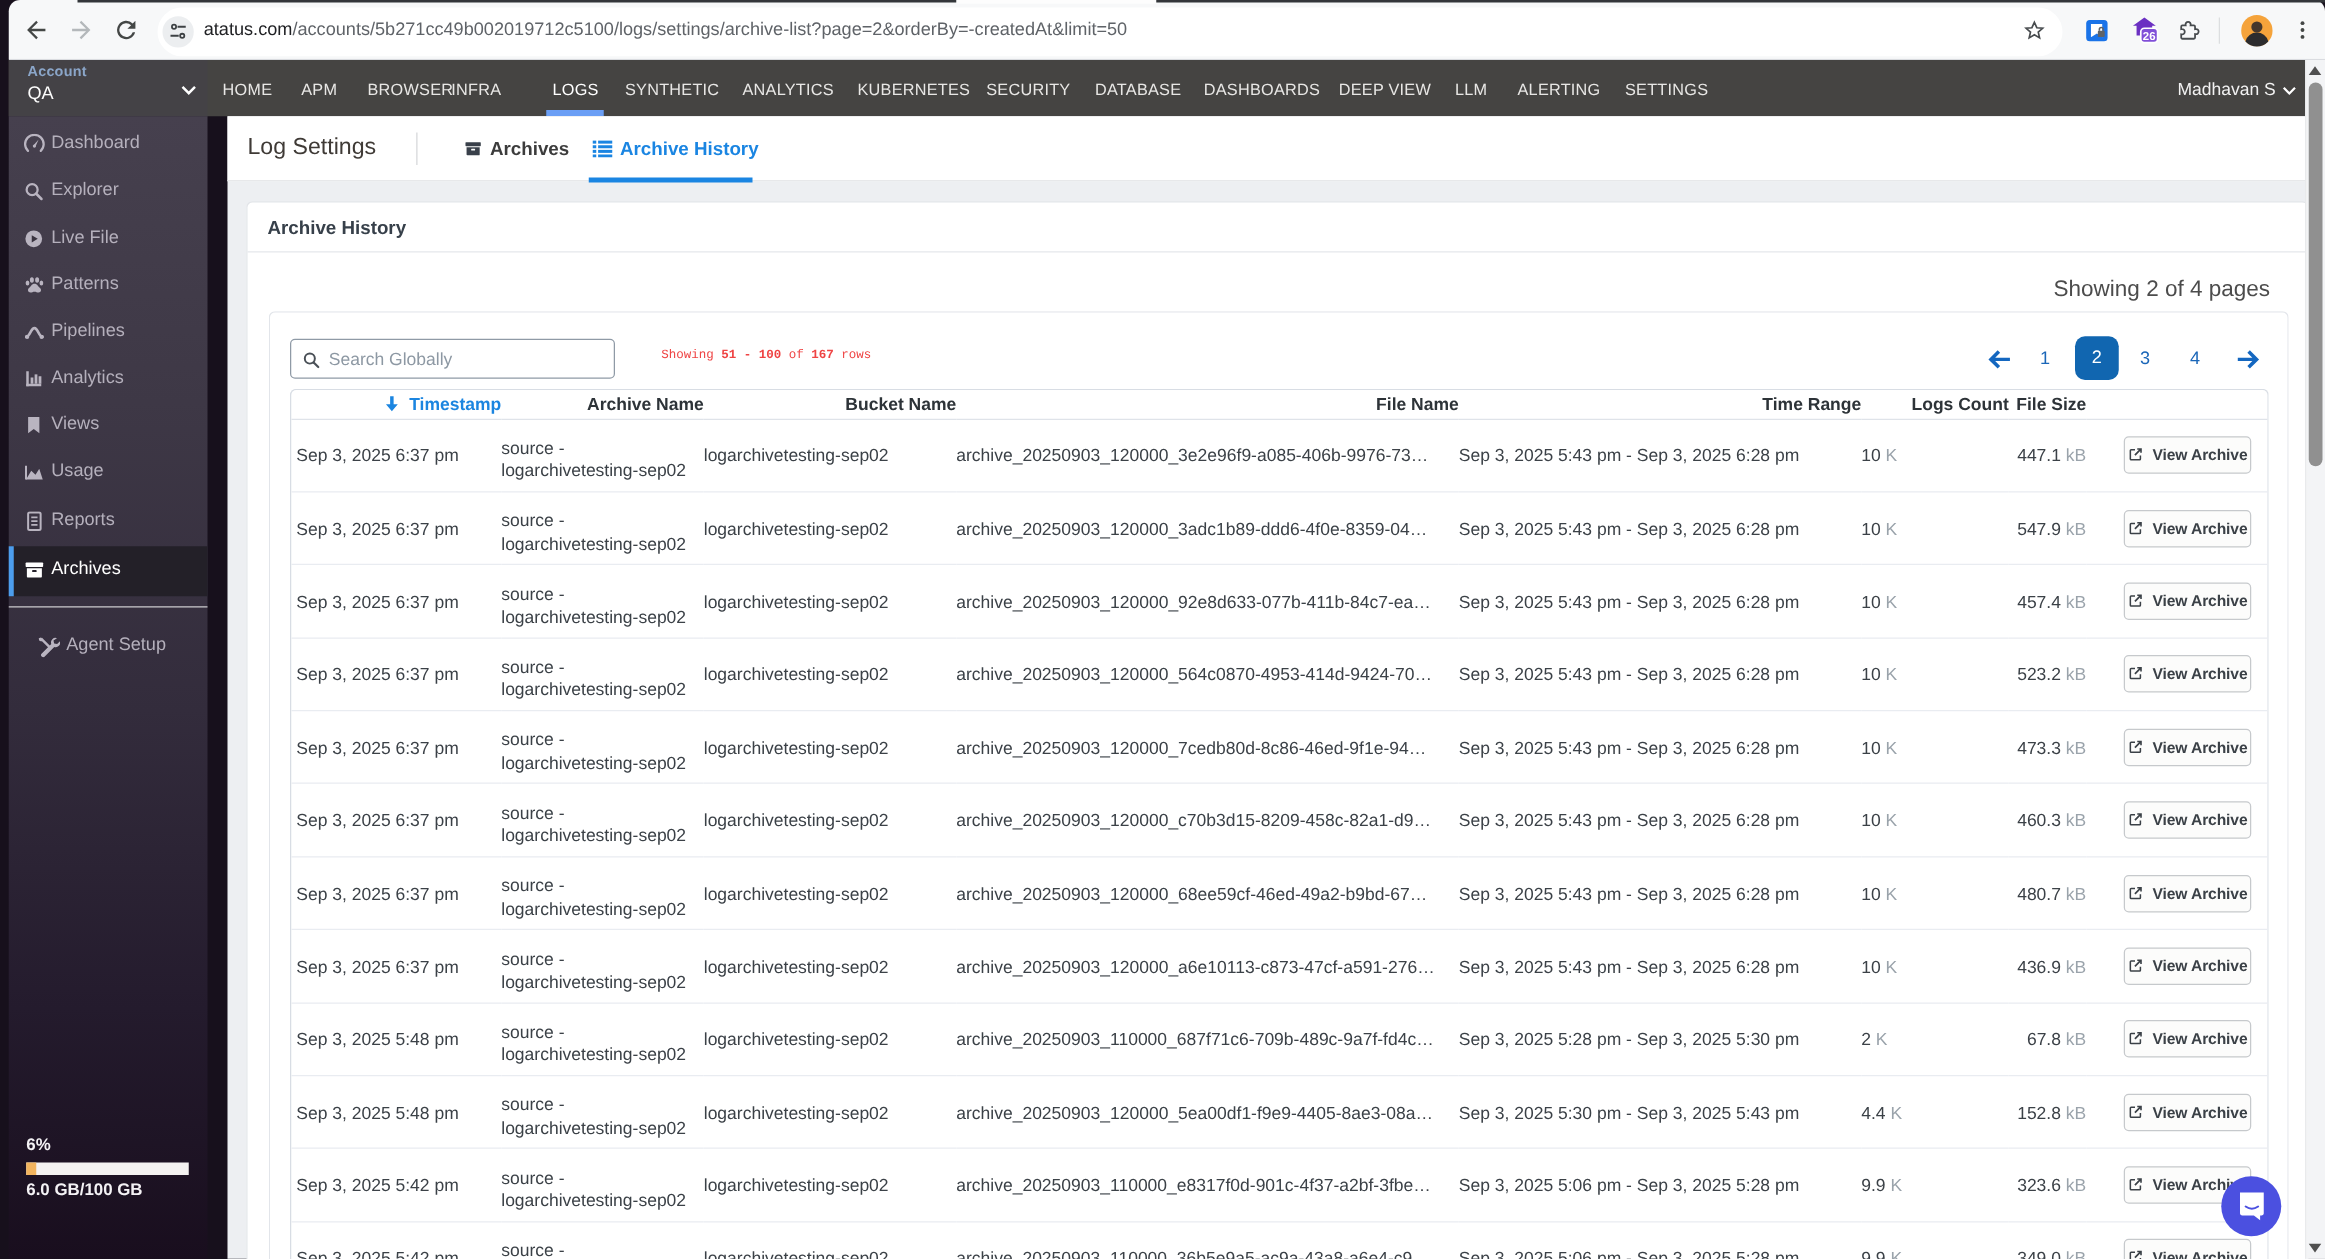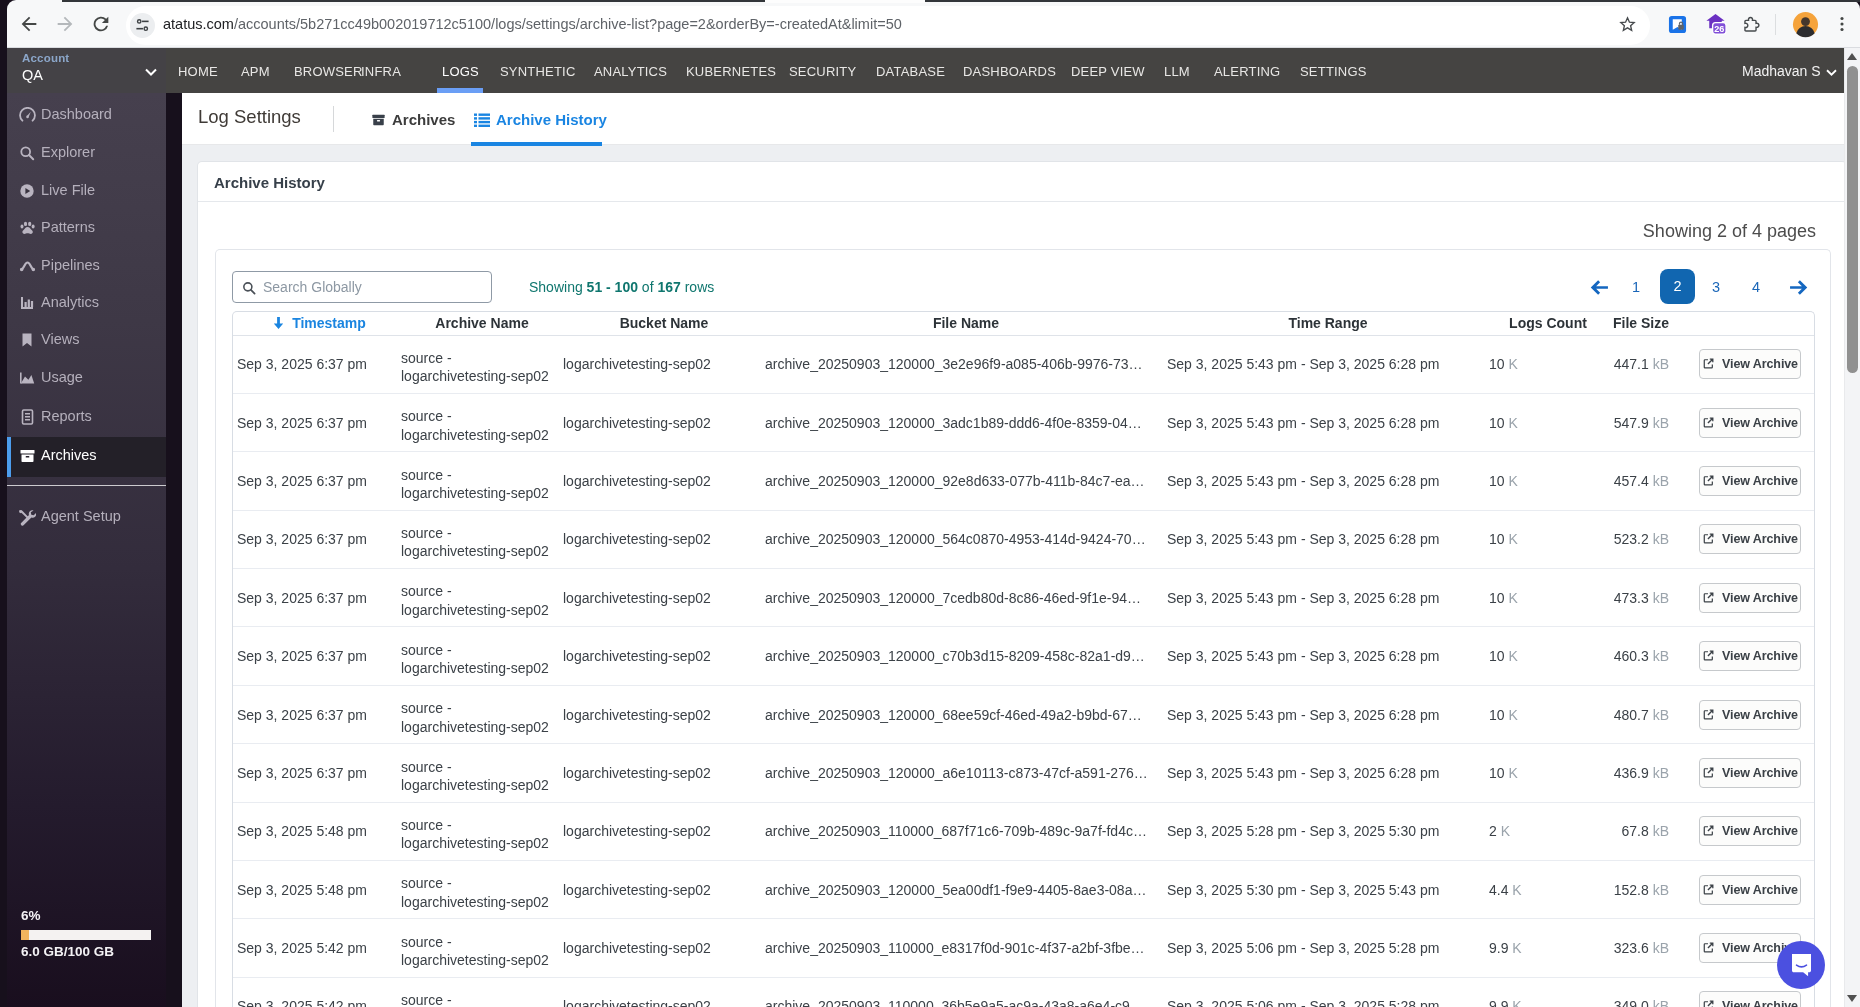--- a/index.html
+++ b/index.html
@@ -27,21 +27,21 @@
 
 
 #sidebar { position:absolute; left:7px; top:93px; width:159px; height:914px; background:linear-gradient(180deg,#46404e 0%,#3e3846 25%,#332c3c 52%,#241b2d 78%,#190e1e 100%); }
 .si { position:absolute; left:0; width:159px; height:38px; }
 .sic { position:absolute; left:11px; top:10px; width:18px; height:18px; text-align:center; }
 .sil { position:absolute; left:34px; top:9px; font-size:14.5px; color:#b5b0bc; }
 #siact { position:absolute; left:0; top:344px; width:159px; height:40px; background:#232028; border-left:4px solid #4c9ded; }
 #siact .sic { left:7px; top:11px; }
 #siact .sil { left:30px; top:10px; color:#fff; }
 #sisep { position:absolute; left:0; top:392px; width:159px; height:1px; background:rgba(255,255,255,.75); }
-#agent { position:absolute; left:0; top:406px; width:159px; height:38px; }
+#agent { position:absolute; left:12px; top:406px; width:159px; height:38px; }
 #usage { position:absolute; left:14px; top:815px; width:132px; color:#f4f2f5; font-size:13.5px; font-weight:700; }
 #ubar { margin-top:7px; margin-bottom:4px; width:130px; height:10px; background:#f4f2f1; }
 #ubar i { display:block; width:8px; height:10px; background:#f2b45e; }
 
 
 #main { position:absolute; left:182px; top:93px; width:1678px; height:914px; background:#edeff2; }
 #tabbar { position:absolute; left:0; top:0; width:1678px; height:52px; background:#fff; border-bottom:1px solid #e7e8ea; }
 #tabbar .title { position:absolute; left:16px; top:13px; font-size:18.5px; color:#3f3a36; font-weight:500; }
 #tabbar .vsep { position:absolute; left:151px; top:13px; width:1px; height:26px; background:#d6d8da; }
 .tab { position:absolute; top:0; height:52px; line-height:54px; font-size:15px; font-weight:700; color:#3c3c3c; }
@@ -51,28 +51,28 @@
 
 #card { position:absolute; left:15px; top:68px; width:1650px; height:850px; background:#fff; border:1px solid #e1e4e8; border-radius:5px 5px 0 0; border-bottom:none; }
 #card .chead { position:absolute; left:0; top:0; width:100%; height:40px; border-bottom:1px solid #e5e8ec; }
 #card .chead span { position:absolute; left:16px; top:12px; font-size:15px; font-weight:700; color:#37404a; }
 #pages { position:absolute; right:30px; top:59px; font-size:18px; color:#4c4c4c; }
 
 #panel { position:absolute; left:17px; top:87px; width:1616px; height:765px; background:#fff; border:1px solid #e2e5ea; border-radius:5px; border-bottom:none; }
 #searchbox { position:absolute; left:16px; top:21px; width:260px; height:32px; border:1px solid #8f9aa6; border-radius:4px; }
 #searchbox svg { position:absolute; left:9px; top:9px; }
 #searchbox .ph { position:absolute; left:30px; top:7px; font-size:14px; color:#8d98a3; }
-#rowsinfo { position:absolute; left:313px; top:29px; font-size:14px; color:#0f766e; }
+#rowsinfo { position:absolute; left:313px; top:29px; font-size:10px; color:#ef4444;font-family:Liberation Mono, monospace; }
 .pgn { position:absolute; top:0; font-size:14.5px; color:#1a66b8; }
 #pgact { position:absolute; left:1444px; top:19px; width:35px; height:35px; background:#1166b0; border-radius:8px; color:#fff; text-align:center; line-height:35px; font-size:14.5px; }
 .parr { position:absolute; top:0; }
 
 #tablebox { position:absolute; left:16px; top:61px; width:1583px; height:704px; border:1px solid #d8dde4; border-radius:5px; border-bottom:none; overflow:hidden; }
 table { border-collapse:collapse; table-layout:fixed; width:1583px; }
-th { height:23px; border-bottom:1px solid #dfe3e9; font-size:14px; font-weight:700; color:#2d3338; text-align:center; vertical-align:middle; white-space:nowrap; }
+th { height:23px; border-bottom:1px solid #dfe3e9; font-size:14px; font-weight:700; color:#2d3338; text-align:right; vertical-align:middle; white-space:nowrap; }
 td { height:58.4px; border-bottom:1px solid #e9ecf1; font-size:14px; color:#3b4147; vertical-align:middle; white-space:nowrap; overflow:hidden; }
 .c1 { padding-left:4px; }
 th.c1 { color:#1b85e0; }
 th.c1 svg { vertical-align:-2px; margin-right:7px; }
 .two { line-height:18.4px; position:relative; top:3px; }
 .unit { color:#9aa3ab; }
 .c7 { text-align:right; }
 th.c7 { text-align:left; padding-left:6px; }
 .vbtn { display:inline-block; margin-left:30px; width:102px; height:30px; border:1px solid #c6c9cc; border-radius:4px; background:#fcfcfb; font-size:12.5px; font-weight:700; letter-spacing:-0.1px; color:#3b4147; text-align:center; line-height:28px; }
 .vbtn .elk { vertical-align:-2px; margin-right:7px; }

